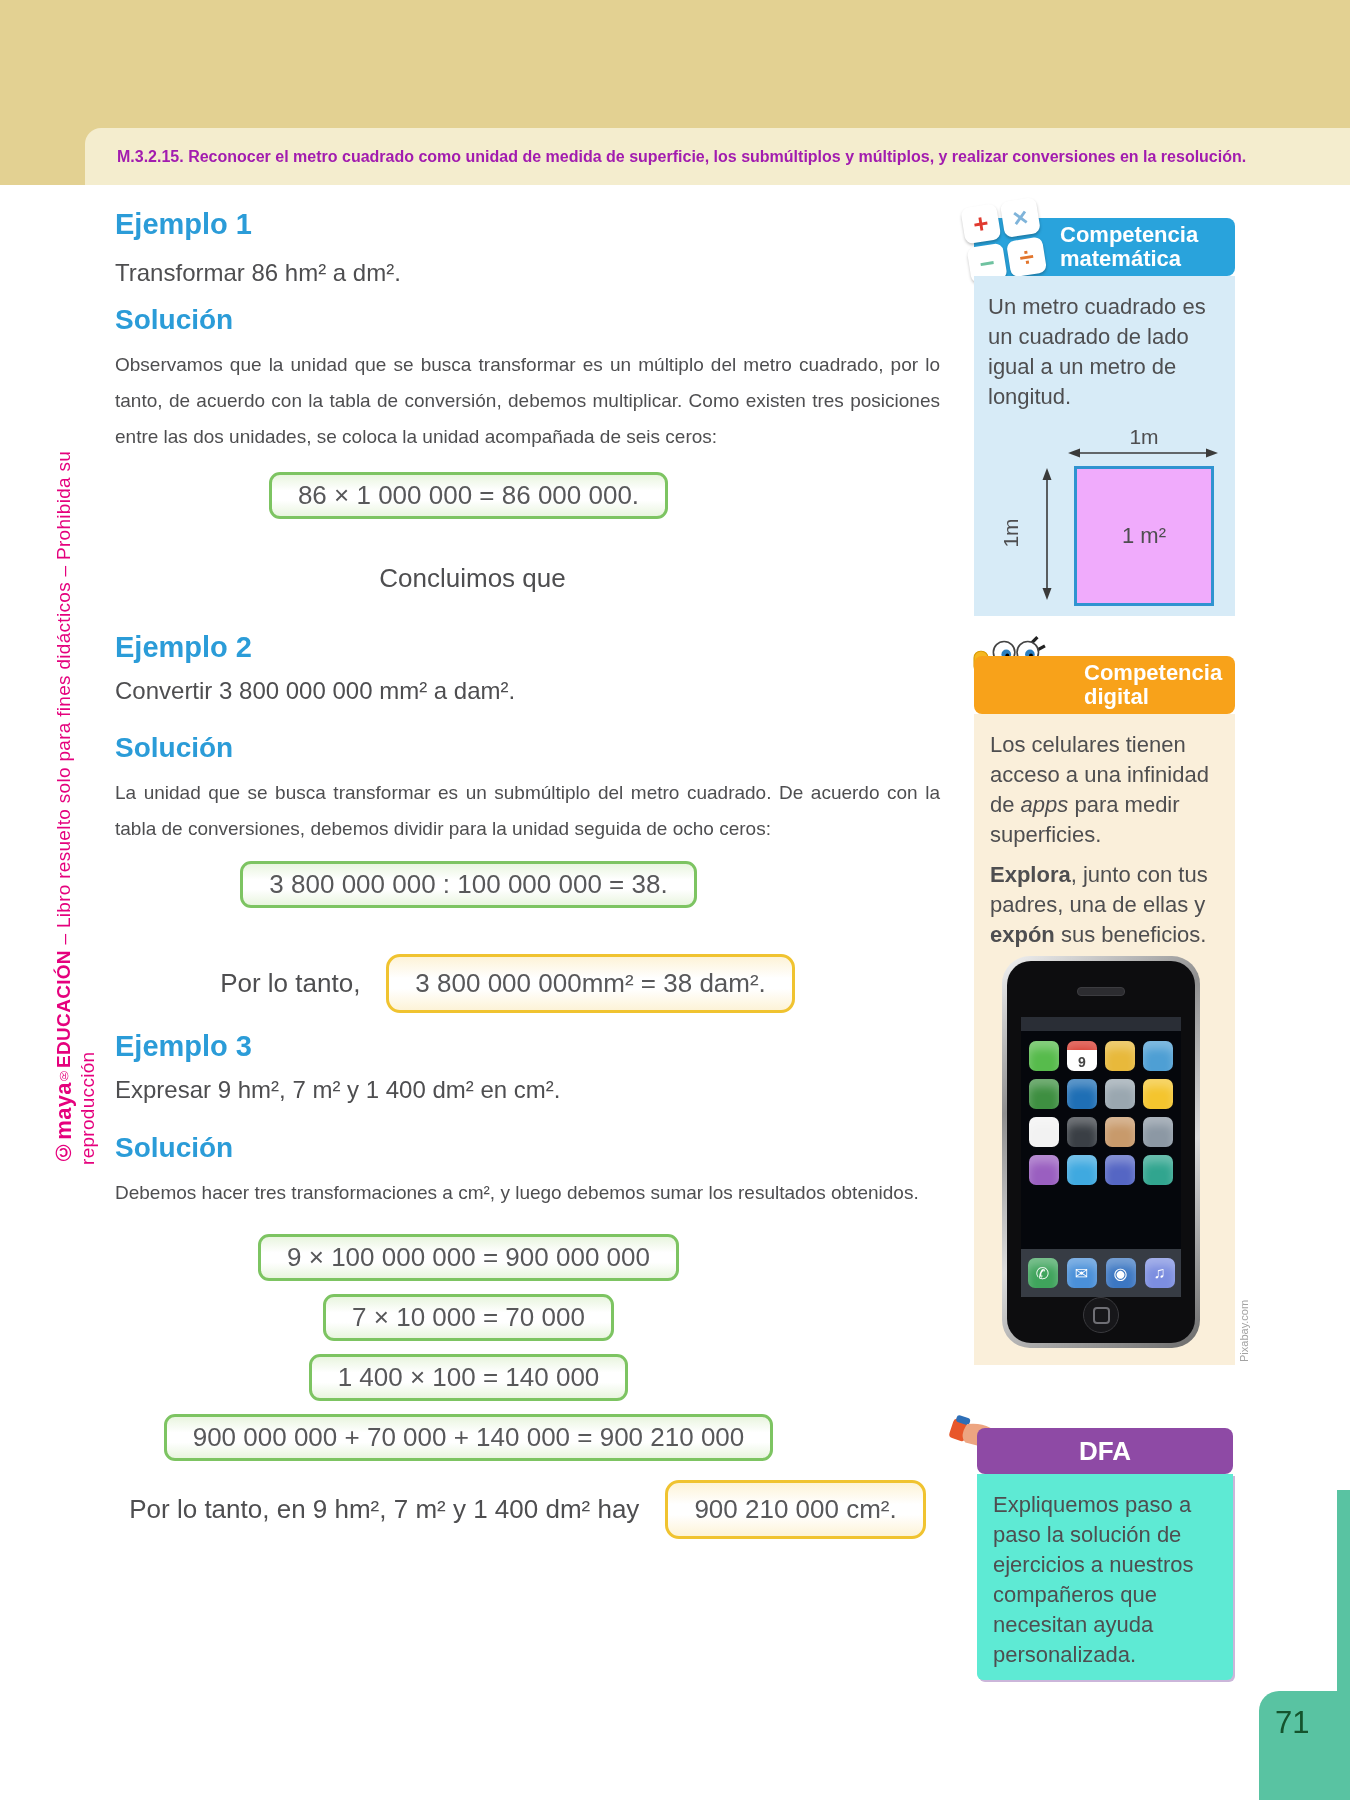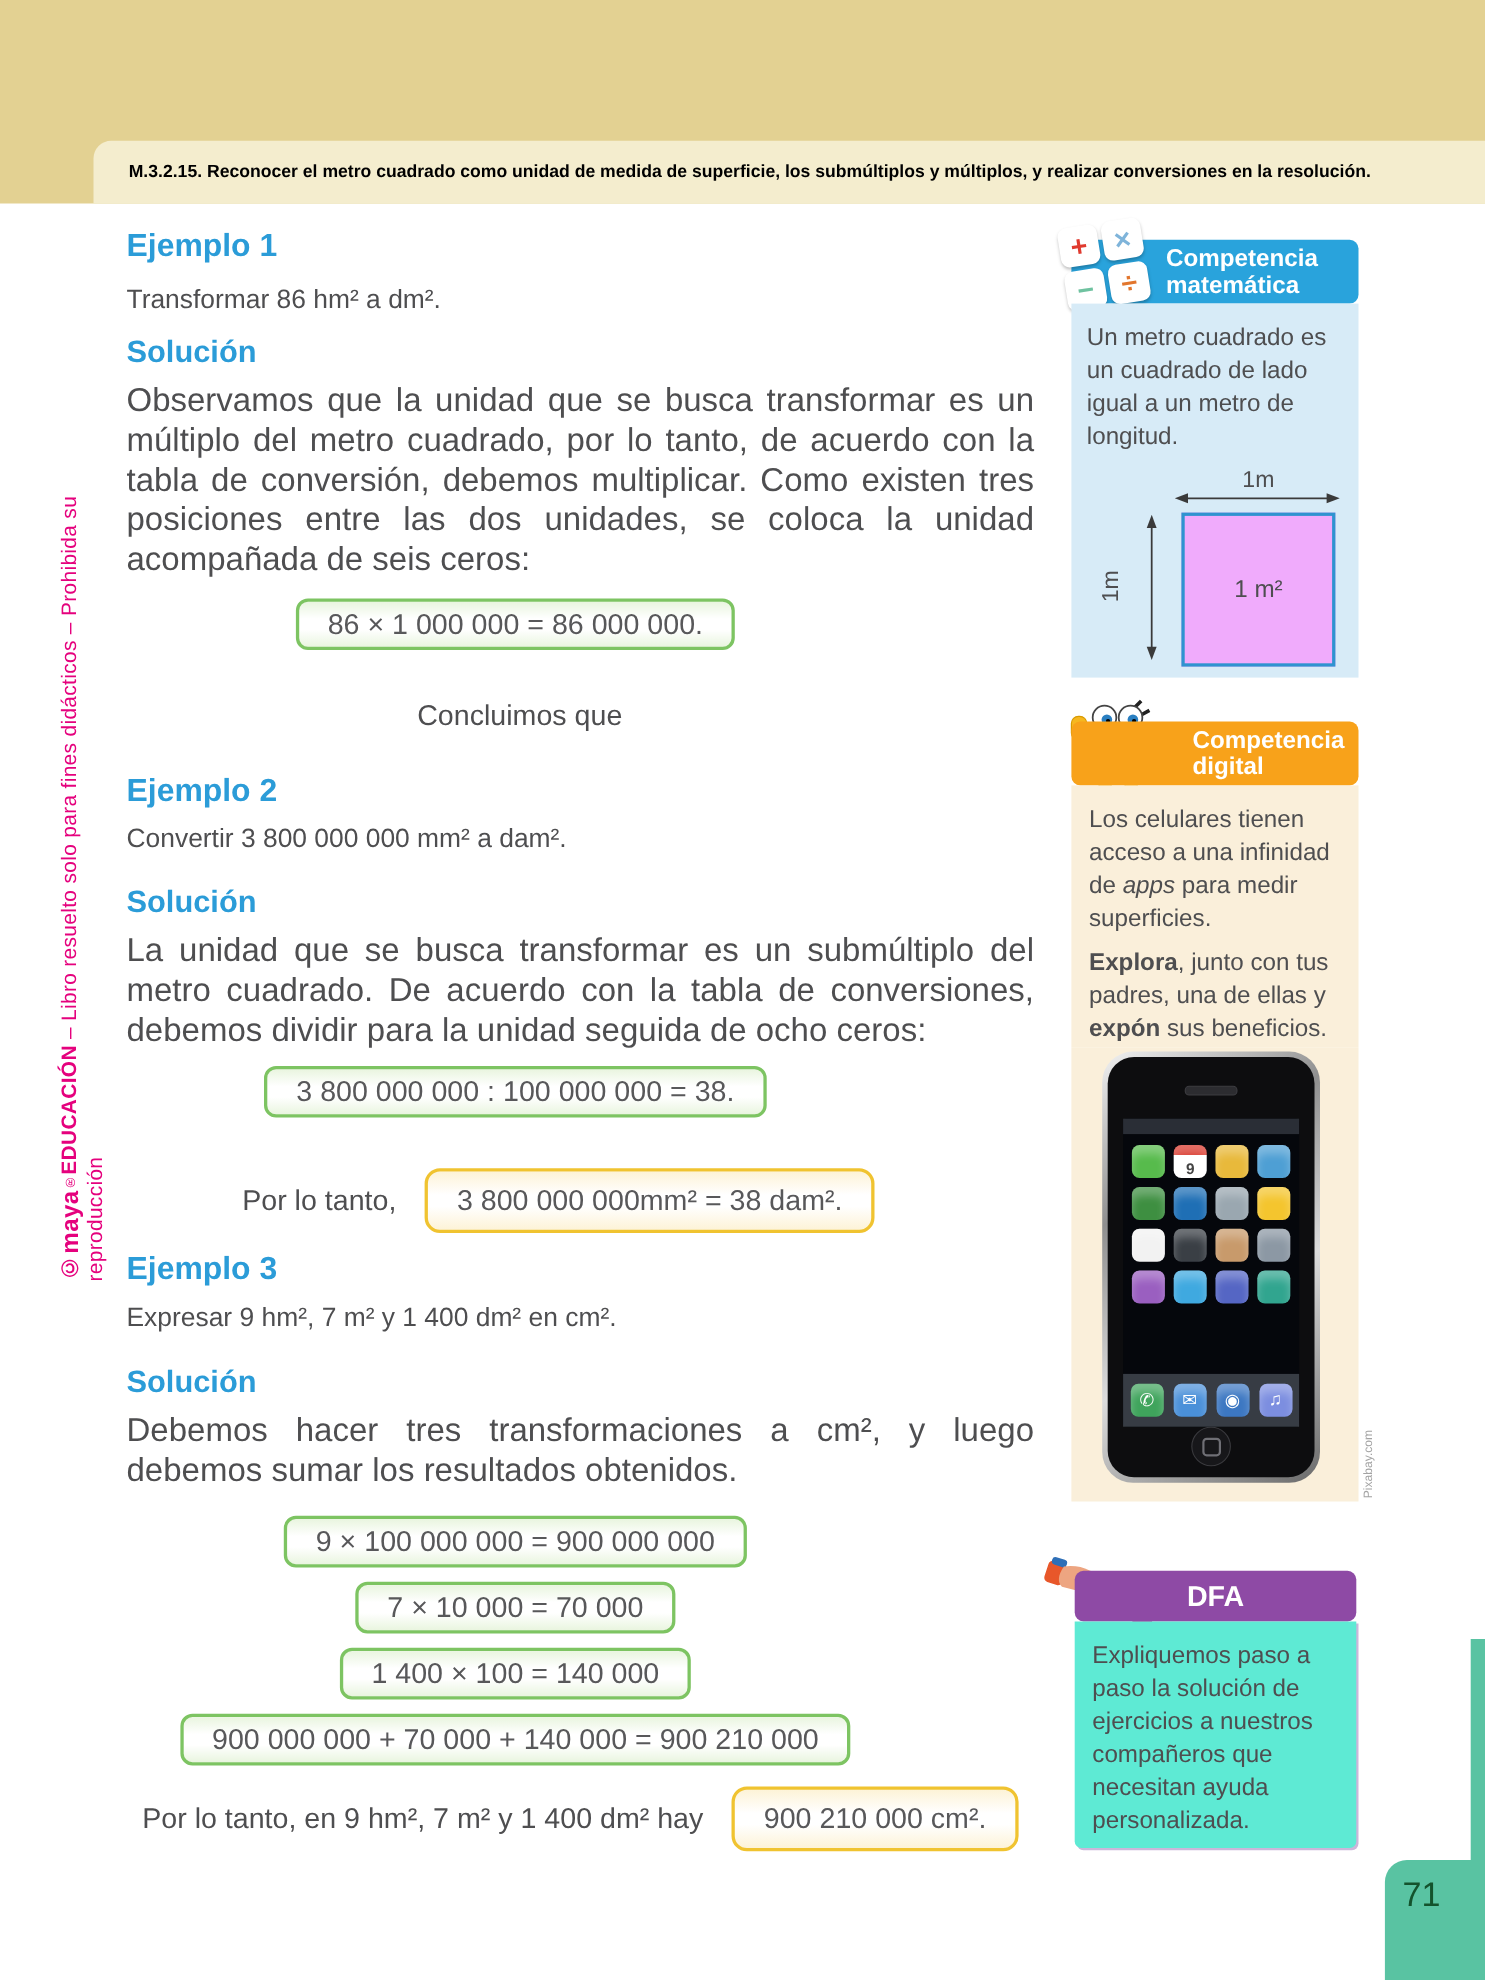--- a/index.html
+++ b/index.html
@@ -2,34 +2,34 @@
 <html><head>
 <meta charset="utf-8">
 <style>
   html,body{margin:0;padding:0;background:#fff;}
   .page{position:relative;width:1350px;height:1800px;background:#ffffff;overflow:hidden;
         font-family:"Liberation Sans",sans-serif;color:#4e4e50;}
   
   .band{position:absolute;left:0;top:0;width:1350px;height:185px;background:#e3d192;}
   .strip{position:absolute;left:85px;top:128px;right:0;height:57px;background:#f4edce;
          border-top-left-radius:16px;display:flex;align-items:center;padding-left:32px;box-sizing:border-box;}
-  .strip span{font-size:16px;font-weight:bold;color:#000000;}
+  .strip span{font-size:16px;font-weight:bold;color:#a21caf;}
   
   .side-note{position:absolute;left:58px;top:395px;height:770px;width:34px;
              writing-mode:vertical-rl;transform:rotate(180deg);
              color:#e5017d;font-size:19px;display:flex;align-items:center;letter-spacing:.3px;}
   .side-note .brand{font-weight:bold;font-size:22px;}
   .side-note .reg{font-size:12px;}
   .side-note .brand2{font-weight:bold;}
   
   .main-col{position:absolute;left:115px;top:185px;width:825px;padding-top:24px;}
   h2.ex{margin:0;font-size:29px;line-height:30px;font-weight:bold;color:#2b9cd8;}
   h3.sol{margin:0;font-size:28px;line-height:30px;font-weight:bold;color:#2b9cd8;}
   p.stmt{margin:0;font-size:24px;line-height:34px;}
-  p.para{margin:0;font-size:30px;line-height:36px;text-align:justify;}
+  p.para{margin:0;font-size:19px;line-height:36px;text-align:justify;}
   .eq-row{display:flex;justify-content:center;padding-right:118px;}
   .lab-row{display:flex;align-items:center;justify-content:center;gap:26px;}
   .eq-box{display:inline-block;font-size:26px;color:#58585a;background:
           linear-gradient(180deg,#e9f5df,#ffffff 38%,#ffffff 62%,#e9f5df);
           border:3px solid #7dc462;border-radius:11px;padding:5px 26px;white-space:nowrap;}
   .eq-box.yellow{background:linear-gradient(180deg,#fdf3d7,#ffffff 40%,#ffffff 60%,#fdf3d7);
           border:3px solid #f0c330;border-radius:14px;padding:11px 26px;}
   .row-label{font-size:26px;white-space:nowrap;}
   
   .card-bar{position:absolute;box-sizing:border-box;display:flex;flex-direction:column;justify-content:center;

